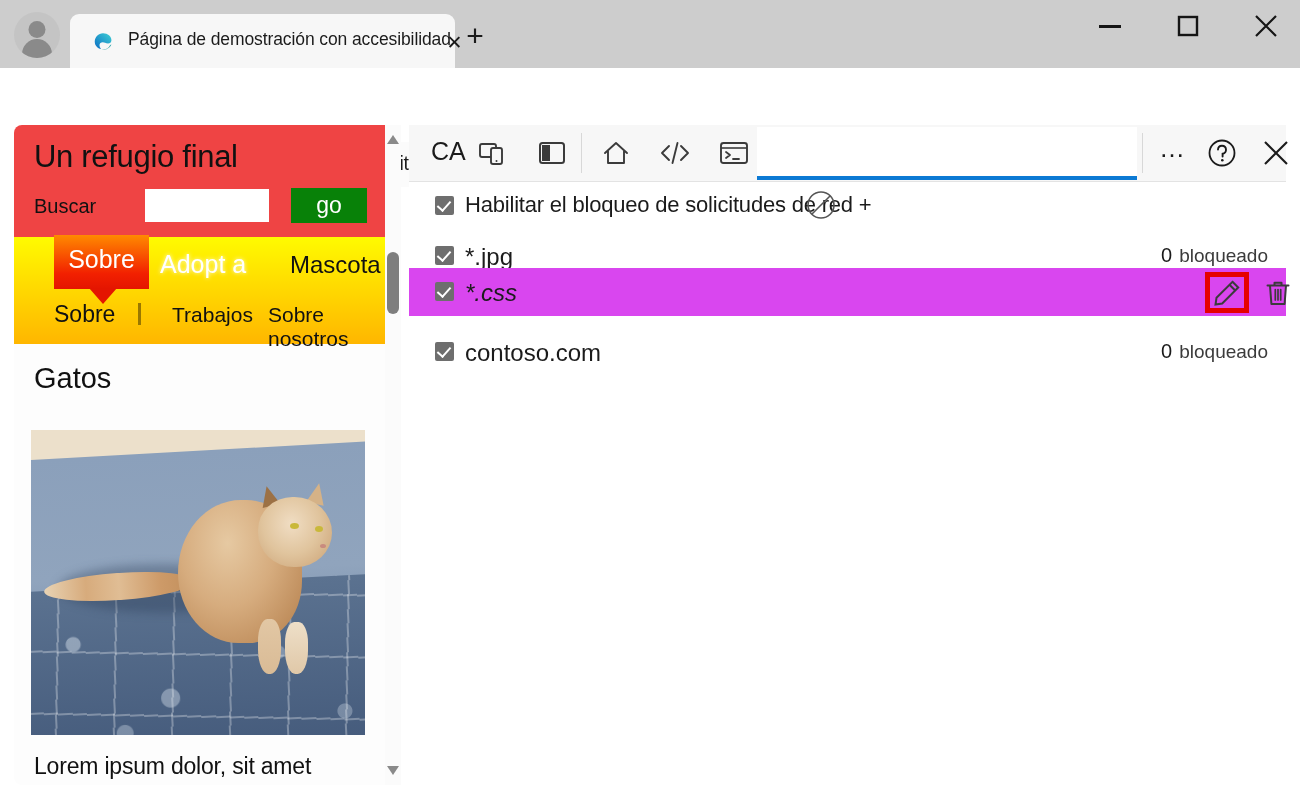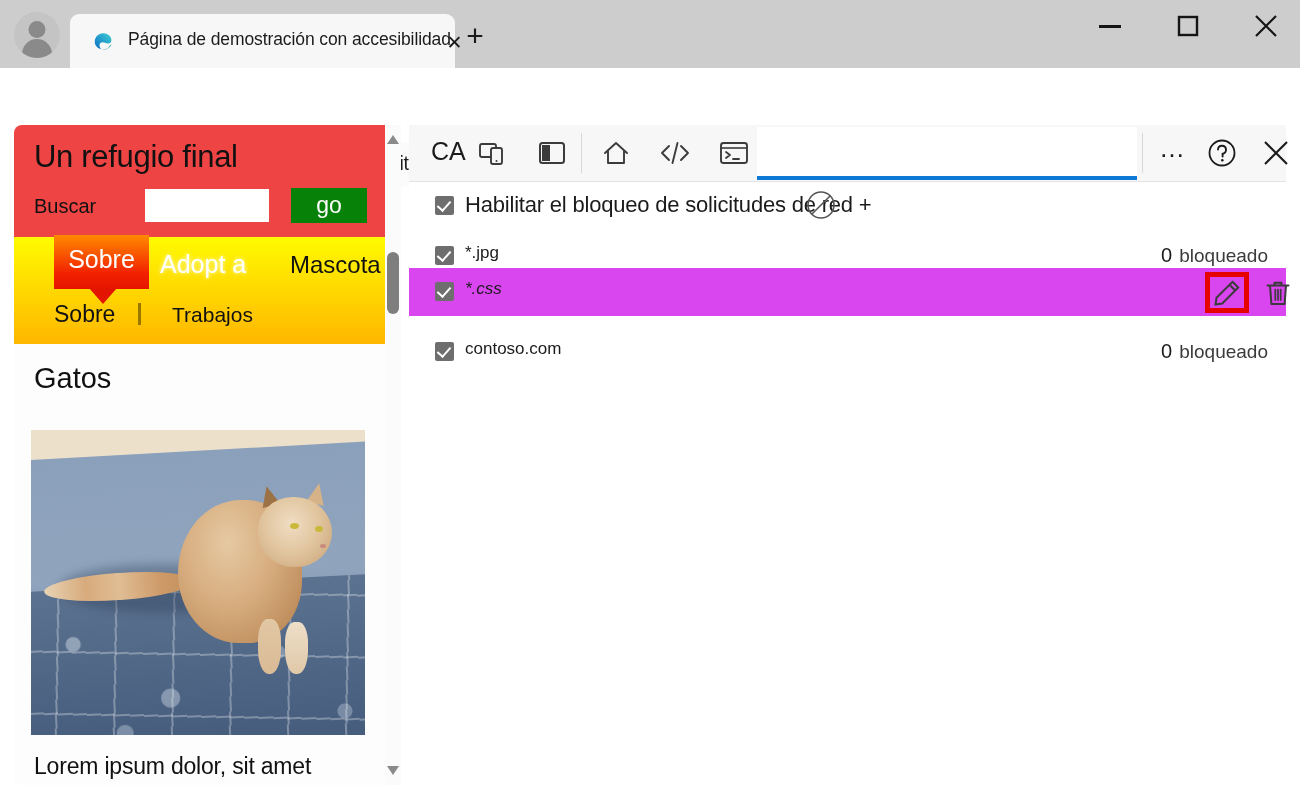--- a/index.html
+++ b/index.html
@@ -252,21 +252,21 @@
   .cbx:after{
     content:"";position:absolute;left:5px;top:2px;width:6px;height:11px;
     border:solid #ffffff;border-width:0 2.4px 2.4px 0;transform:rotate(42deg);
   }
   .blk-head .cbx{left:26px;top:15px;}
   .blk-head .txt{position:absolute;left:56px;top:11px;font-size:22px;color:#1b1b1b;letter-spacing:-0.2px;}
   .block-glyph{position:absolute;left:396px;top:8px;width:32px;height:32px;}
 
   .blk-row{position:absolute;left:0;width:877px;height:48px;}
   .blk-row .cbx{left:26px;top:14px;}
-  .blk-row .pattern{position:absolute;left:56px;top:11px;font-size:17px;color:#1b1b1b;}
+  .blk-row .pattern{position:absolute;left:56px;top:11px;font-size:24px;color:#1b1b1b;}
   .blk-row .count{position:absolute;right:18px;top:12px;font-size:19px;color:#3b3b3b;}
   .blk-row .count b{font-weight:400;color:#1b1b1b;margin-right:7px;font-size:20px;}
   .blk-row.r1{top:107px;background:#ffffff;}
   .blk-row.r2{top:143px;background:#d946ef;font-style:italic;}
   .blk-row.r3{top:203px;background:#ffffff;}
   .edit-highlight{
     position:absolute;left:796px;top:4px;width:44px;height:41px;
     border:5px solid #e60000;box-sizing:border-box;
   }
   .edit-ic{position:absolute;left:804px;top:11px;width:28px;height:28px;}
@@ -363,20 +363,21 @@
       <div class="pg-nav">
         <div class="home-tab">
           <span>Sobre</span>
         </div>
         <div class="home-caret"></div>
         <div class="n1">Adopt a</div>
         <div class="n2">Mascota</div>
         <div class="n3">Sobre</div>
         <div class="n3cursor"></div>
         <div class="n4">Trabajos</div>
+        <div class="n5">Sobre nosotros</div>
       </div>
 
       <div class="pg-h2">Gatos</div>
 
       <div class="cat-photo">
         <div class="wall"></div>
         <div class="ground"></div>
         <div class="tiles"></div>
         <div class="shadow"></div>
         <div class="cat-tail"></div>

